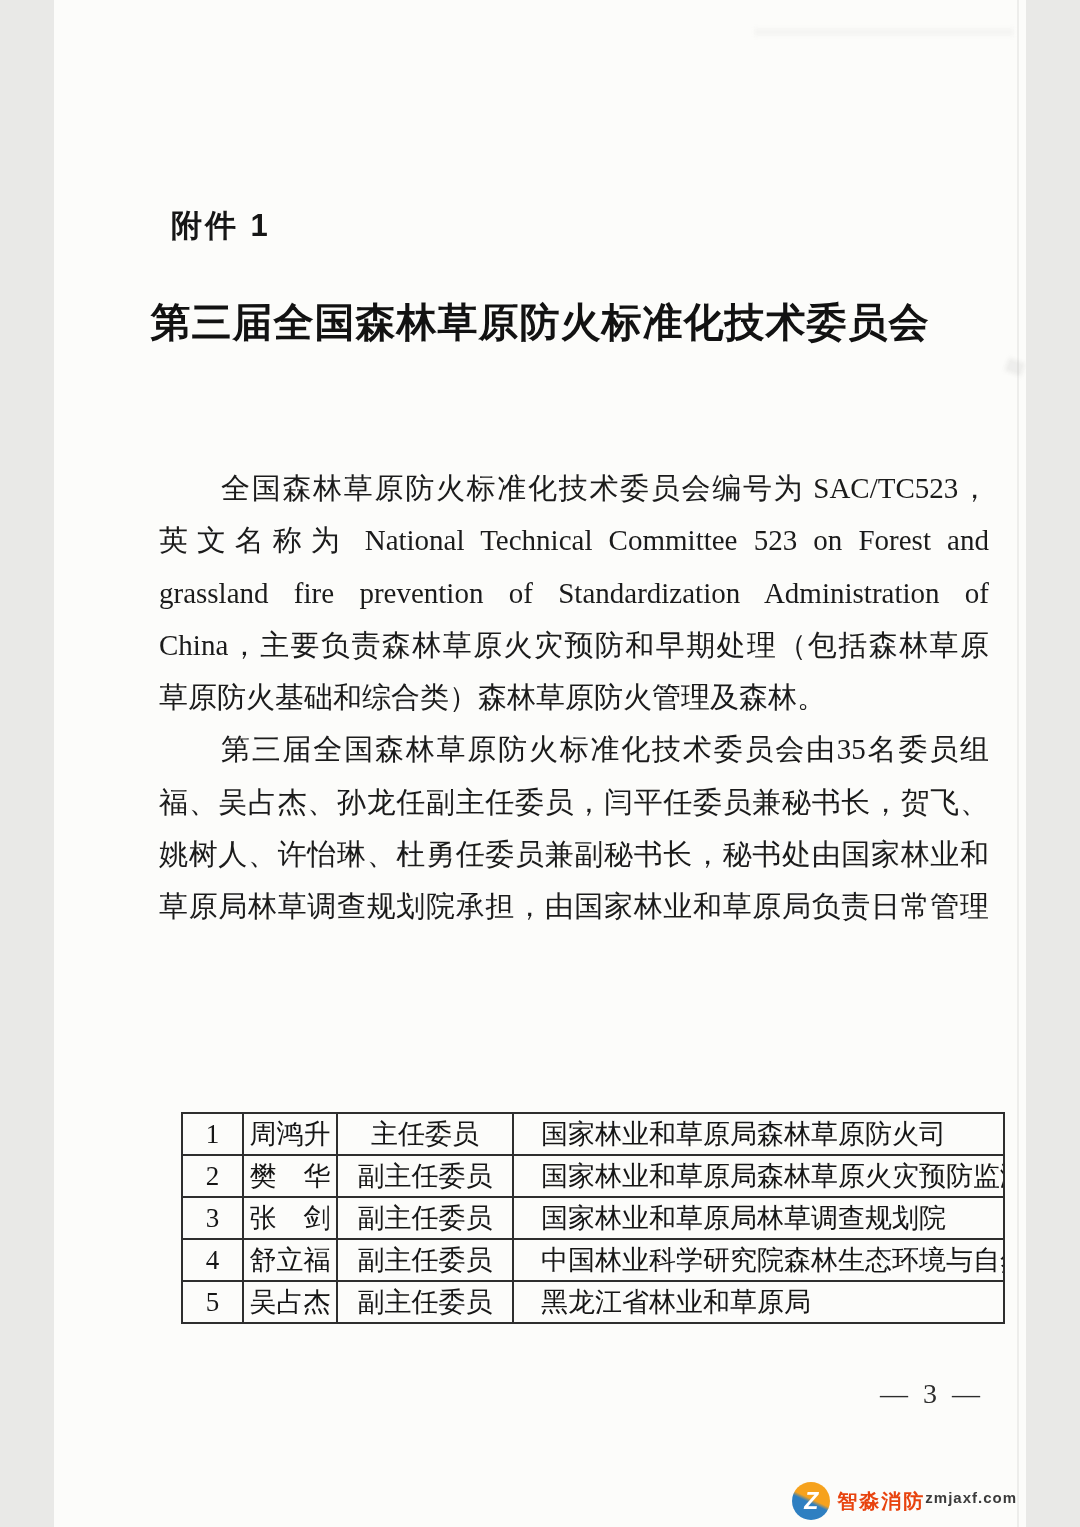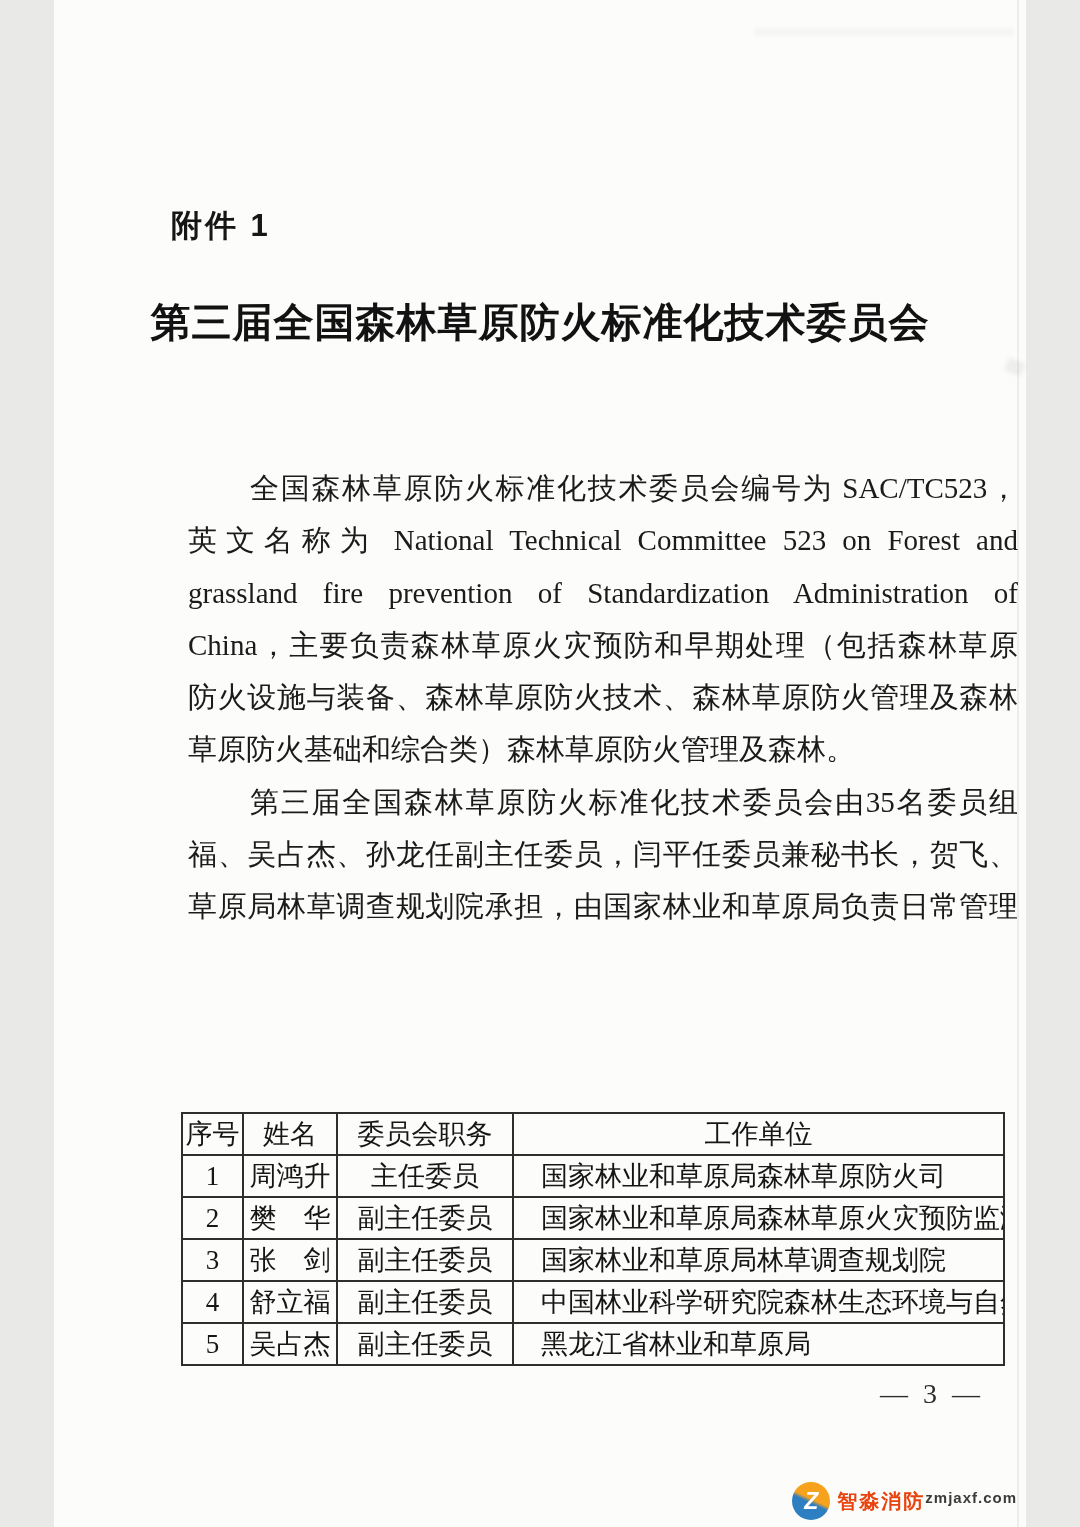--- a/index.html
+++ b/index.html
@@ -15,21 +15,21 @@
 
   .attachment {
     position:absolute; left:117px; top:205px;
     font-family:"Liberation Sans","DejaVu Sans",sans-serif;
     font-weight:700; font-size:31px; letter-spacing:3px; color:#161616;
   }
   .title-block {
     position:absolute; left:0; right:0; top:293px; text-align:center;
     font-weight:700; font-size:40px; line-height:60px; letter-spacing:1px; color:#121212;
   }
-  .body-text { position:absolute; left:134px; top:462px; width:830px; font-size:29px; color:#1b1b1b; }
+  .body-text { position:absolute; left:105px; top:462px; width:830px; font-size:29px; color:#1b1b1b; }
   .bline {
     height:52.3px; line-height:52.3px; overflow:hidden;
     text-align:justify; text-align-last:justify;
   }
   .bline.indent { text-indent:62px; }
   .bline.pend { text-align-last:left; }
 
   table.committee-table {
     position:absolute; left:127px; top:1112px; width:822px;
     border-collapse:collapse; table-layout:fixed;
@@ -76,41 +76,35 @@
 
   <div class="title-block">
     <div>第三届全国森林草原防火标准化技术委员会</div>
   </div>
 
   <div class="body-text">
     <div class="bline indent">全国森林草原防火标准化技术委员会编号为 SAC/TC523，</div>
     <div class="bline">英文名称为 National Technical Committee 523 on Forest and</div>
     <div class="bline">grassland fire prevention of Standardization Administration of</div>
     <div class="bline">China，主要负责森林草原火灾预防和早期处理（包括森林草原</div>
-    <div class="bline">防火设施与装备、森林草原防火技术、森林草原防火管理及森林</div>
     <div class="bline pend">草原防火基础和综合类）森林草原防火管理及森林。</div>
     <div class="bline indent">第三届全国森林草原防火标准化技术委员会由35名委员组</div>
     <div class="bline">福、吴占杰、孙龙任副主任委员，闫平任委员兼秘书长，贺飞、</div>
+    <div class="bline">姚树人、许怡琳、杜勇任委员兼副秘书长，秘书处由国家林业和</div>
     <div class="bline">草原局林草调查规划院承担，由国家林业和草原局负责日常管理</div>
   </div>
 
   <table class="committee-table">
     <colgroup>
       <col class="col-no">
         <col class="col-name">
         <col class="col-pos">
         <col class="col-unit">
     </colgroup>
     <tbody>
-        <tr>
-      <th>序号</th>
-      <th>姓名</th>
-      <th>委员会职务</th>
-      <th>工作单位</th>
-    </tr>
     <tr>
       <td>1</td>
       <td>周鸿升</td>
       <td>主任委员</td>
       <td class="unit">国家林业和草原局森林草原防火司</td>
     </tr>
     <tr>
       <td>2</td>
       <td>樊　华</td>
       <td>副主任委员</td>

